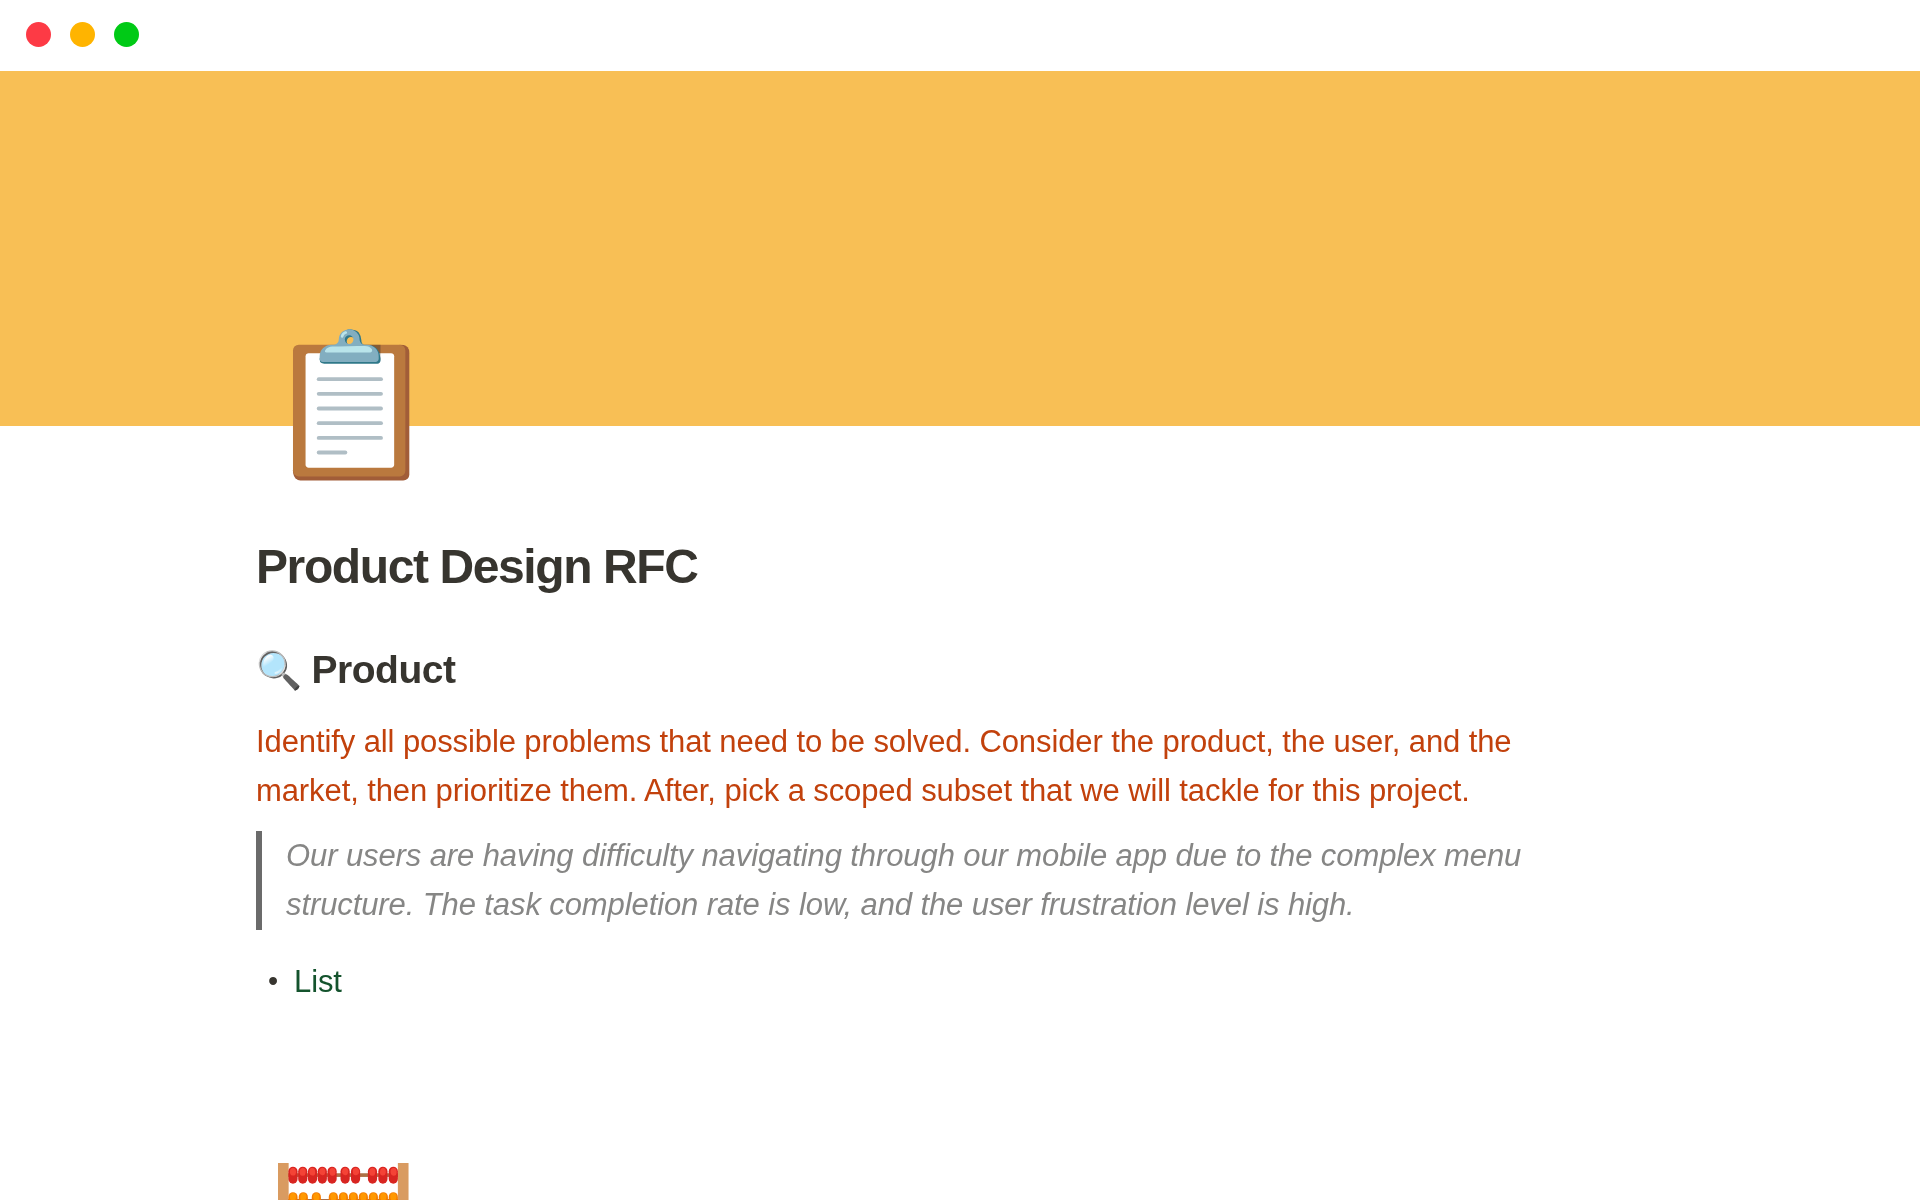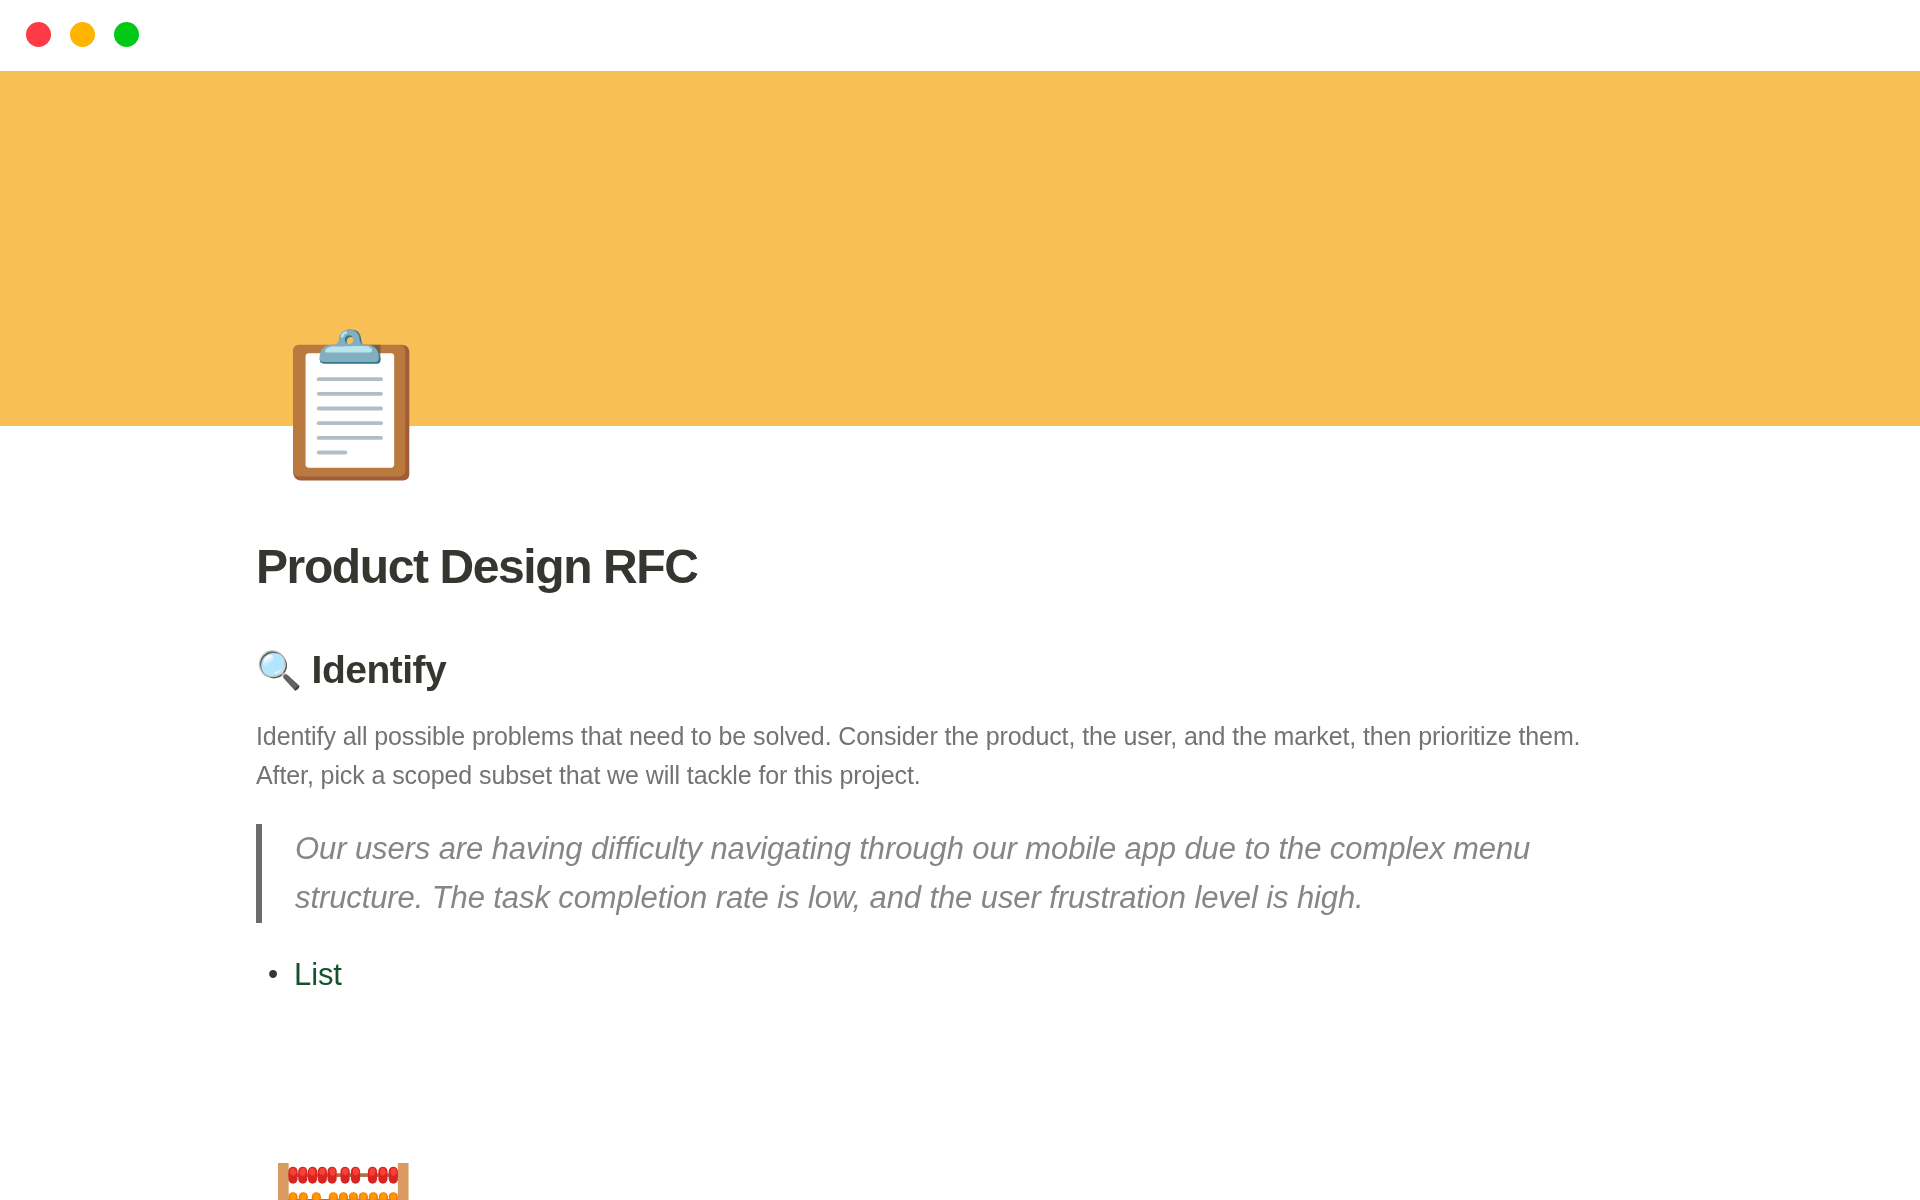--- a/index.html
+++ b/index.html
@@ -107,31 +107,31 @@
     gap: 10px;
   }
 
   .heading-emoji {
     font-family: "DejaVu Sans", sans-serif;
     font-size: 37px;
     font-weight: normal;
   }
 
   .paragraph {
-    font-size: 25px;
-    color: #737373;
+    font-size: 31px;
+    color: #c2410c;
     line-height: 1.59;
     letter-spacing: -0.1px;
     max-width: 1360px;
-    margin-bottom: 28px;
+    margin-bottom: 16px;
   }
 
   .blockquote {
     border-left: 6px solid #6b6b6b;
-    padding-left: 33px;
+    padding-left: 24px;
     margin-bottom: 28px;
     max-width: 1380px;
   }
 
   .blockquote-text {
     font-size: 31px;
     font-style: italic;
     color: #868685;
     line-height: 1.59;
     letter-spacing: -0.1px;
@@ -193,21 +193,21 @@
   <div class="cover-banner"></div>
 
   <div class="page-icon">📋</div>
 
   <div class="doc">
 
     <h1 class="doc-title">Product Design RFC</h1>
 
     <h2 class="heading-2">
       <span class="heading-emoji">🔍</span>
-      <span>Identify</span>
+      <span>Product</span>
     </h2>
 
     <p class="paragraph">Identify all possible problems that need to be solved. Consider the product, the user, and the market, then prioritize them. After, pick a scoped subset that we will tackle for this project.</p>
 
     <blockquote class="blockquote">
       <div class="blockquote-text">Our users are having difficulty navigating through our mobile app due to the complex menu structure. The task completion rate is low, and the user frustration level is high.</div>
     </blockquote>
 
     <ul class="bullet-list">
       <li class="bullet-item">

